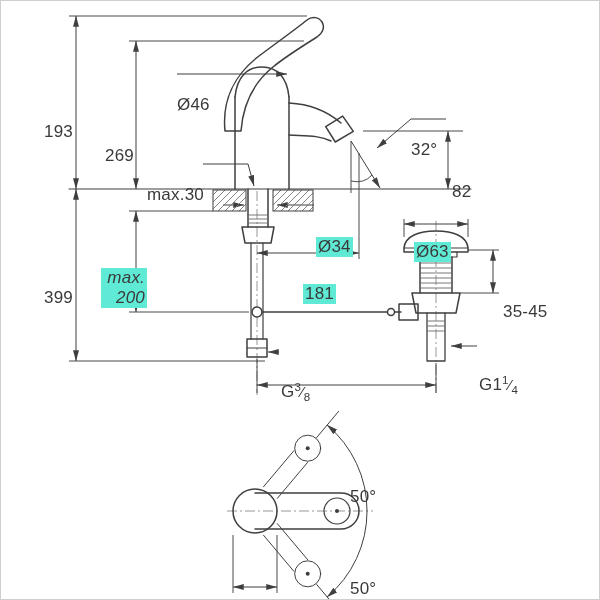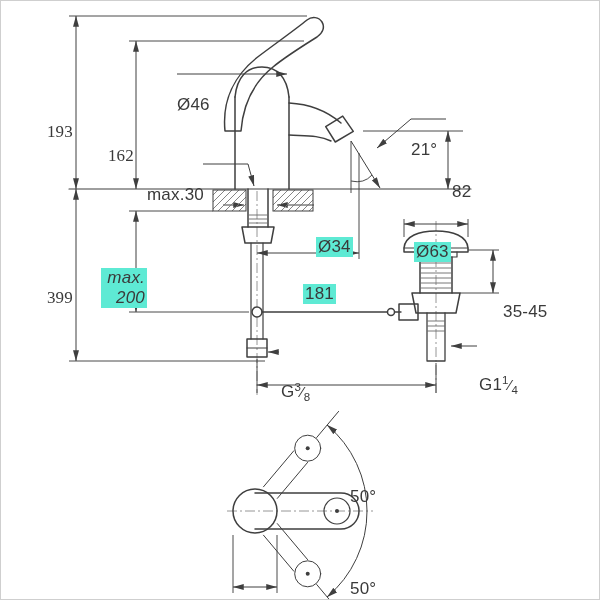--- a/index.html
+++ b/index.html
@@ -4,21 +4,21 @@
 <style>
   * { margin:0; padding:0; box-sizing:border-box; }
   html,body { background:#ffffff; font-family:"Liberation Sans", sans-serif; }
   .canvas { position:relative; width:600px; height:600px; background:#ffffff;
             border:1px solid #cfcfcf; overflow:hidden; }
   .canvas svg { position:absolute; left:0; top:0; }
   .lbl { position:absolute; font-size:17px; color:#3a3a3a; white-space:nowrap;
          line-height:1.18; letter-spacing:.2px;margin-top:40px; }
   .bg  { background:#5eead4; padding:0 2px; }
   .ctr { text-align:right;font-style:italic; }
-  .rt  { text-align:right;font-family:Liberation Serif, serif; }
+  .rt  { text-align:right; }
   .sup { font-size:11.5px; position:relative; top:-6px; }
   .sub { font-size:11.5px; position:relative; top:4px; }
   .sl  { font-size:15px; }
 </style>
 </head>
 <body>
 
 <div class="canvas">
 
 <svg width="600" height="600" viewBox="0 0 600 600">
@@ -137,31 +137,31 @@
       <line x1="276.3" y1="522.6" x2="306.6" y2="558.6"></line>
       <line x1="262.5" y1="534.2" x2="292.8" y2="570.2"></line>
       <circle cx="306.7" cy="572.8" r="13"></circle>
       <circle cx="306.7" cy="572.8" r="2" fill="#3f3f3f" stroke="none"></circle>
       <line x1="315.7" y1="583.5" x2="337.6" y2="609.6"></line>
     </g>
   </g>
 </svg>
 
 <div class="lbl rt" style="left:38px;top:81px;width:34px">193</div>
-<div class="lbl rt" style="left:99px;top:105px;width:34px">162</div>
+<div class="lbl rt" style="left:99px;top:105px;width:34px">269</div>
 <div class="lbl rt" style="left:38px;top:247px;width:34px">399</div>
 
 <div class="lbl bg ctr" style="left:100px;top:227px;width:46px">
   <div>max.</div>
   <div>200</div>
 </div>
 
 <div class="lbl" style="left:176px;top:54px">Ø46</div>
 <div class="lbl" style="left:146px;top:144px">max.30</div>
-<div class="lbl" style="left:410px;top:99px">21°</div>
+<div class="lbl" style="left:410px;top:99px">32°</div>
 <div class="lbl" style="left:451px;top:141px">82</div>
 <div class="lbl bg" style="left:315px;top:196px">Ø34</div>
 <div class="lbl bg" style="left:302px;top:243px">181</div>
 <div class="lbl bg" style="left:413px;top:201px">Ø63</div>
 <div class="lbl" style="left:502px;top:261px">35-45</div>
 
 <div class="lbl" style="left:280px;top:341px"><span>G</span><span class="sup">3</span><span class="sl">⁄</span><span class="sub">8</span></div>
 
 <div class="lbl" style="left:478px;top:334px"><span>G1</span><span class="sup">1</span><span class="sl">⁄</span><span class="sub">4</span></div>
 

